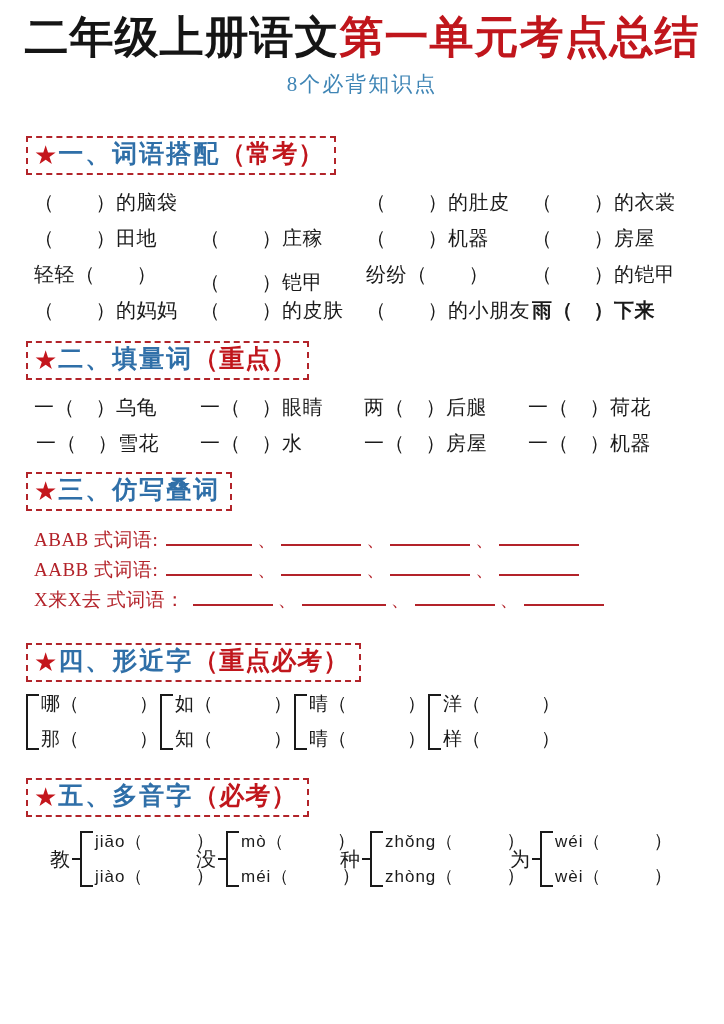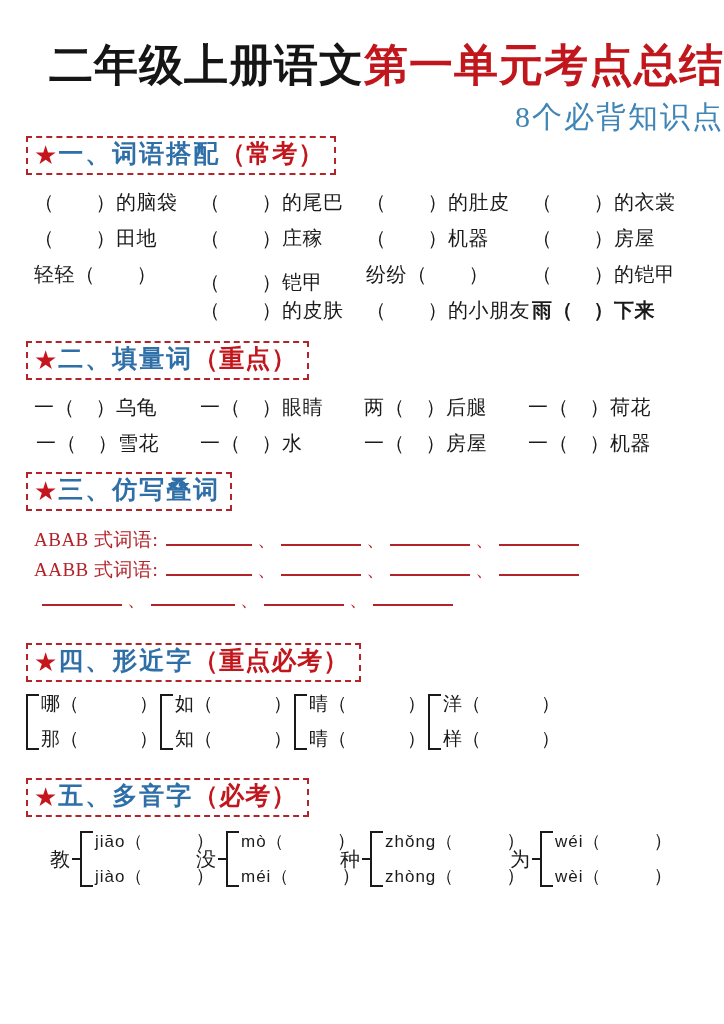--- a/index.html
+++ b/index.html
@@ -18,37 +18,37 @@
   .page {
     width: 724px;
     height: 1024px;
     position: relative;
     padding: 0;
     box-sizing: border-box;
   }
 
   
   .title-wrap {
-    text-align: right;
-    padding-top: 44px;
+    text-align: center;
+    padding-top: 16px;
     line-height: 1;
   }
   .title {
     font-size: 44px;
     font-weight: bold;
     letter-spacing: 1px;
     white-space: nowrap;
     font-family: "Liberation Serif", "DejaVu Serif", serif;
   }
   .title .t-black { color: #151515; }
   .title .t-red   { color: #c0161c; }
 
   .subtitle {
     margin-top: 14px;
-    font-size: 30px;
+    font-size: 21px;
     color: #3f85b5;
     letter-spacing: 2px;
     font-family: "Liberation Serif", "DejaVu Serif", serif;
   }
 
   
   .sec-head {
     display: inline-block;
     border: 2px dashed #b2242a;
     padding: 3px 10px 4px 6px;
@@ -159,37 +159,37 @@
     <div class="subtitle">8个必背知识点</div>
   </div>
 
   <div class="sec-block" id="sec1" style="top:136px;">
     <div class="sec-head">
       <span class="sec-star">★</span><span class="sec-title">一、词语搭配</span><span class="sec-note">（常考）</span>
     </div>
     <div id="sec1-rows" style="margin-top:14px;">
         <div class="row" style="position: relative; height: 36px;">
           <span class="cell" style="position: absolute; left: 34px;">（　　）的脑袋</span>
-          <span class="cell" style="position: absolute; left: 200px;">（　　）的尾巴</span>
           <span class="cell" style="position: absolute; left: 366px;">（　　）的肚皮</span>
           <span class="cell" style="position: absolute; left: 532px;">（　　）的衣裳</span>
         </div>
         <div class="row" style="position: relative; height: 36px;">
           <span class="cell" style="position: absolute; left: 34px;">（　　）田地</span>
           <span class="cell" style="position: absolute; left: 200px;">（　　）庄稼</span>
           <span class="cell" style="position: absolute; left: 366px;">（　　）机器</span>
           <span class="cell" style="position: absolute; left: 532px;">（　　）房屋</span>
         </div>
         <div class="row" style="position: relative; height: 36px;">
           <span class="cell" style="position: absolute; left: 34px;">轻轻（　　）</span>
           <span class="cell" style="position: absolute; left: 200px; margin-top: 8px;">（　　）铠甲</span>
           <span class="cell" style="position: absolute; left: 366px;">纷纷（　　）</span>
           <span class="cell" style="position: absolute; left: 532px;">（　　）的铠甲</span>
         </div>
         <div class="row" style="position: relative; height: 36px;">
+          <span class="cell" style="position: absolute; left: 34px;">（　　）的妈妈</span>
           <span class="cell" style="position: absolute; left: 200px;">（　　）的皮肤</span>
           <span class="cell" style="position: absolute; left: 366px;">（　　）的小朋友</span>
           <span class="cell" style="position: absolute; left: 532px; font-weight: bold;">雨（　）下来</span>
         </div>
       </div>
   </div>
 
   <div class="sec-block" id="sec2" style="top:341px;">
     <div class="sec-head">
       <span class="sec-star">★</span><span class="sec-title">二、填量词</span><span class="sec-note">（重点）</span>
@@ -231,20 +231,21 @@
           <span style="display: inline-block; width: 8px;"></span>
           <span class="dz-blank" style="width: 86px;"></span>
           <span class="dz-sep">、</span>
           <span class="dz-blank" style="width: 80px;"></span>
           <span class="dz-sep">、</span>
           <span class="dz-blank" style="width: 80px;"></span>
           <span class="dz-sep">、</span>
           <span class="dz-blank" style="width: 80px;"></span>
         </div>
         <div class="dz-row" style="margin-left: 34px; height: 30px;">
+          <span class="dz-label">X来X去 式词语：</span>
           <span style="display: inline-block; width: 8px;"></span>
           <span class="dz-blank" style="width: 80px;"></span>
           <span class="dz-sep">、</span>
           <span class="dz-blank" style="width: 84px;"></span>
           <span class="dz-sep">、</span>
           <span class="dz-blank" style="width: 80px;"></span>
           <span class="dz-sep">、</span>
           <span class="dz-blank" style="width: 80px;"></span>
         </div>
       </div>

